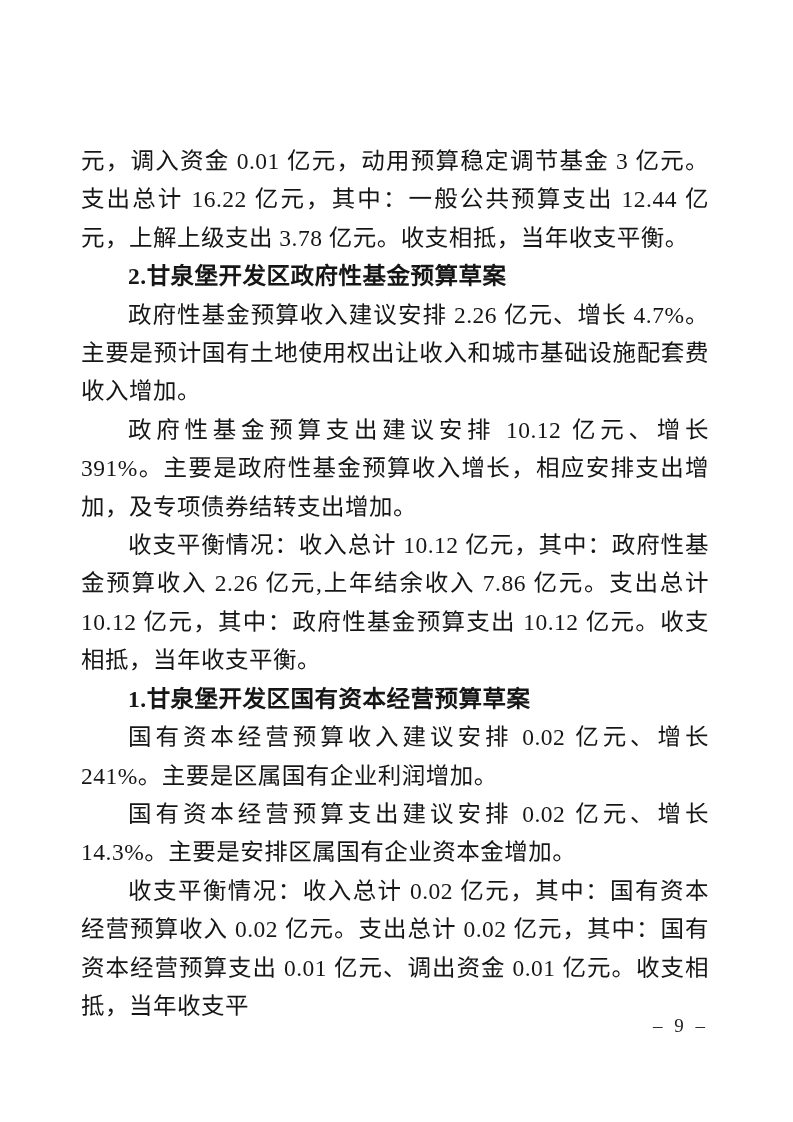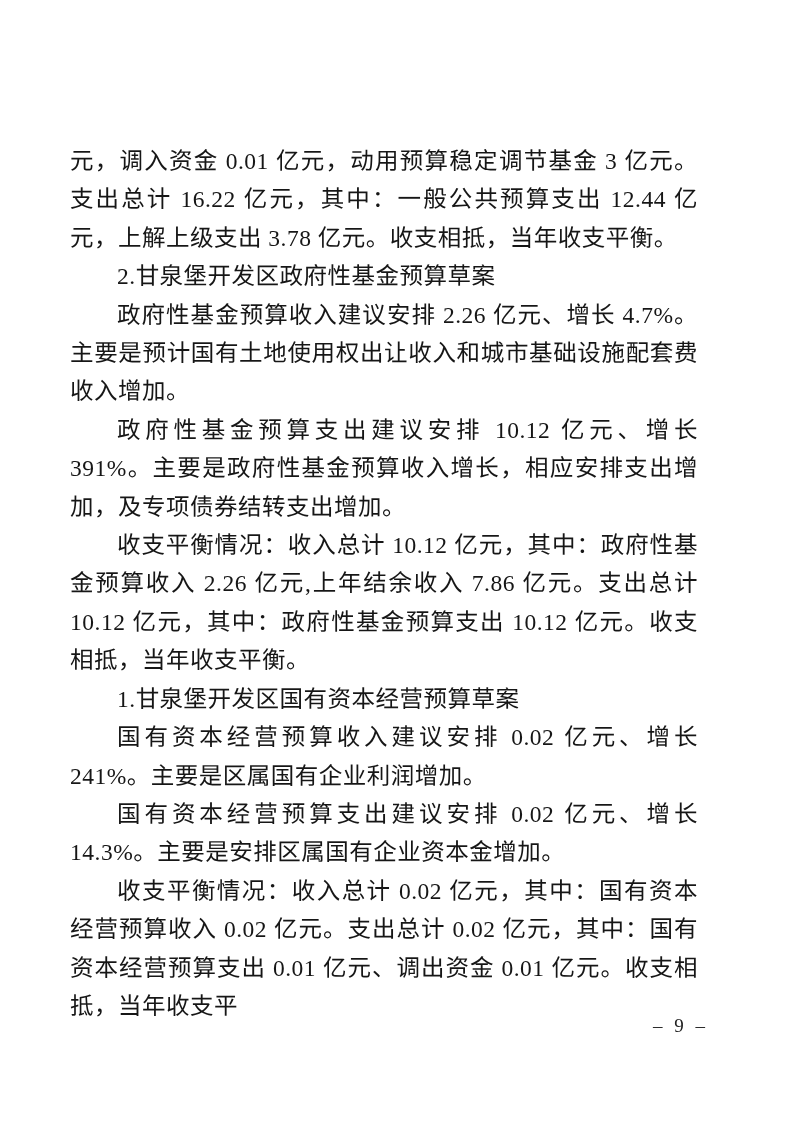--- a/index.html
+++ b/index.html
@@ -15,39 +15,39 @@
   }
   .page {
     position: relative;
     width: 793px;
     height: 1122px;
     background: #ffffff;
     overflow: hidden;
   }
   .content {
     position: absolute;
-    left: 70px;
+    left: 81px;
     top: 142px;
     width: 628px;
     font-size: 23.5px;
     line-height: 38.4px;
     text-align: justify;
     letter-spacing: 0.5px;
   }
   .content p, .content h3 {
     margin: 0;
     padding: 0;
     font-size: inherit;
     line-height: inherit;
   }
   .para-indent {
     text-indent: 2em;
   }
   .section-heading {
-    font-weight: normal;
+    font-weight: bold;
     text-indent: 2em;
     text-align: left;
   }
   .page-number {
     position: absolute;
     top: 1012px;
     right: 88px;
     font-size: 19px;
     line-height: 28px;
     word-spacing: 7px;

